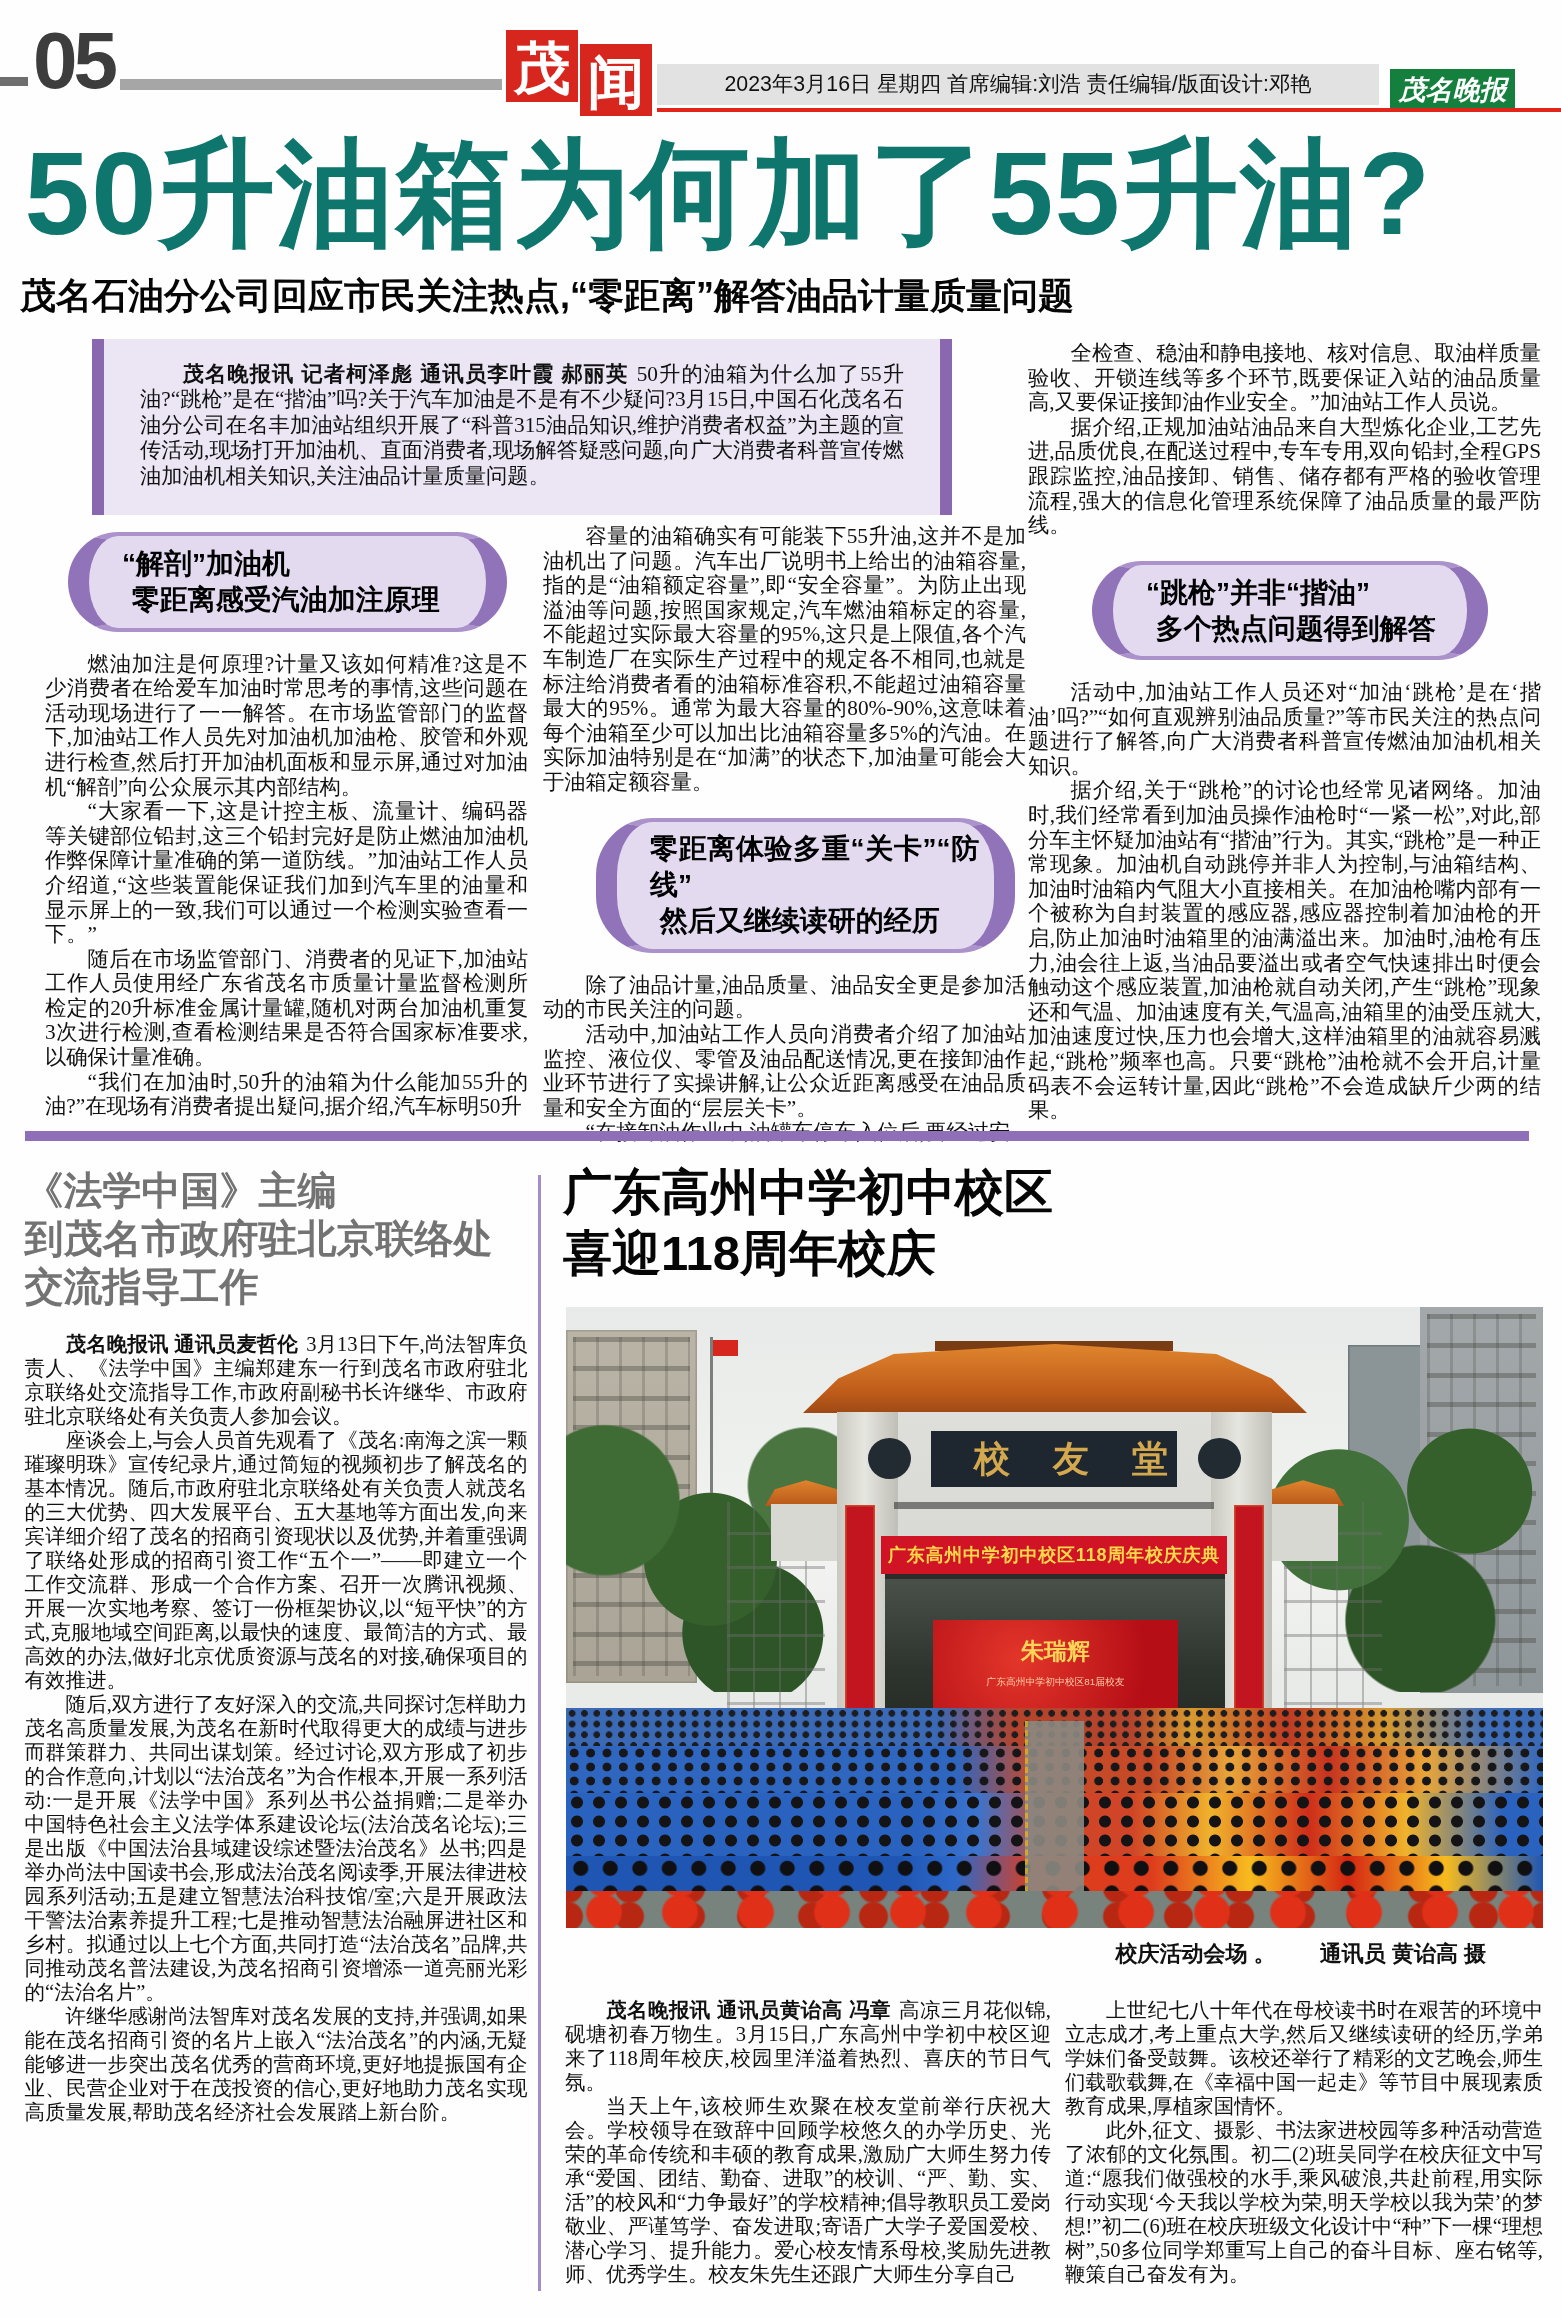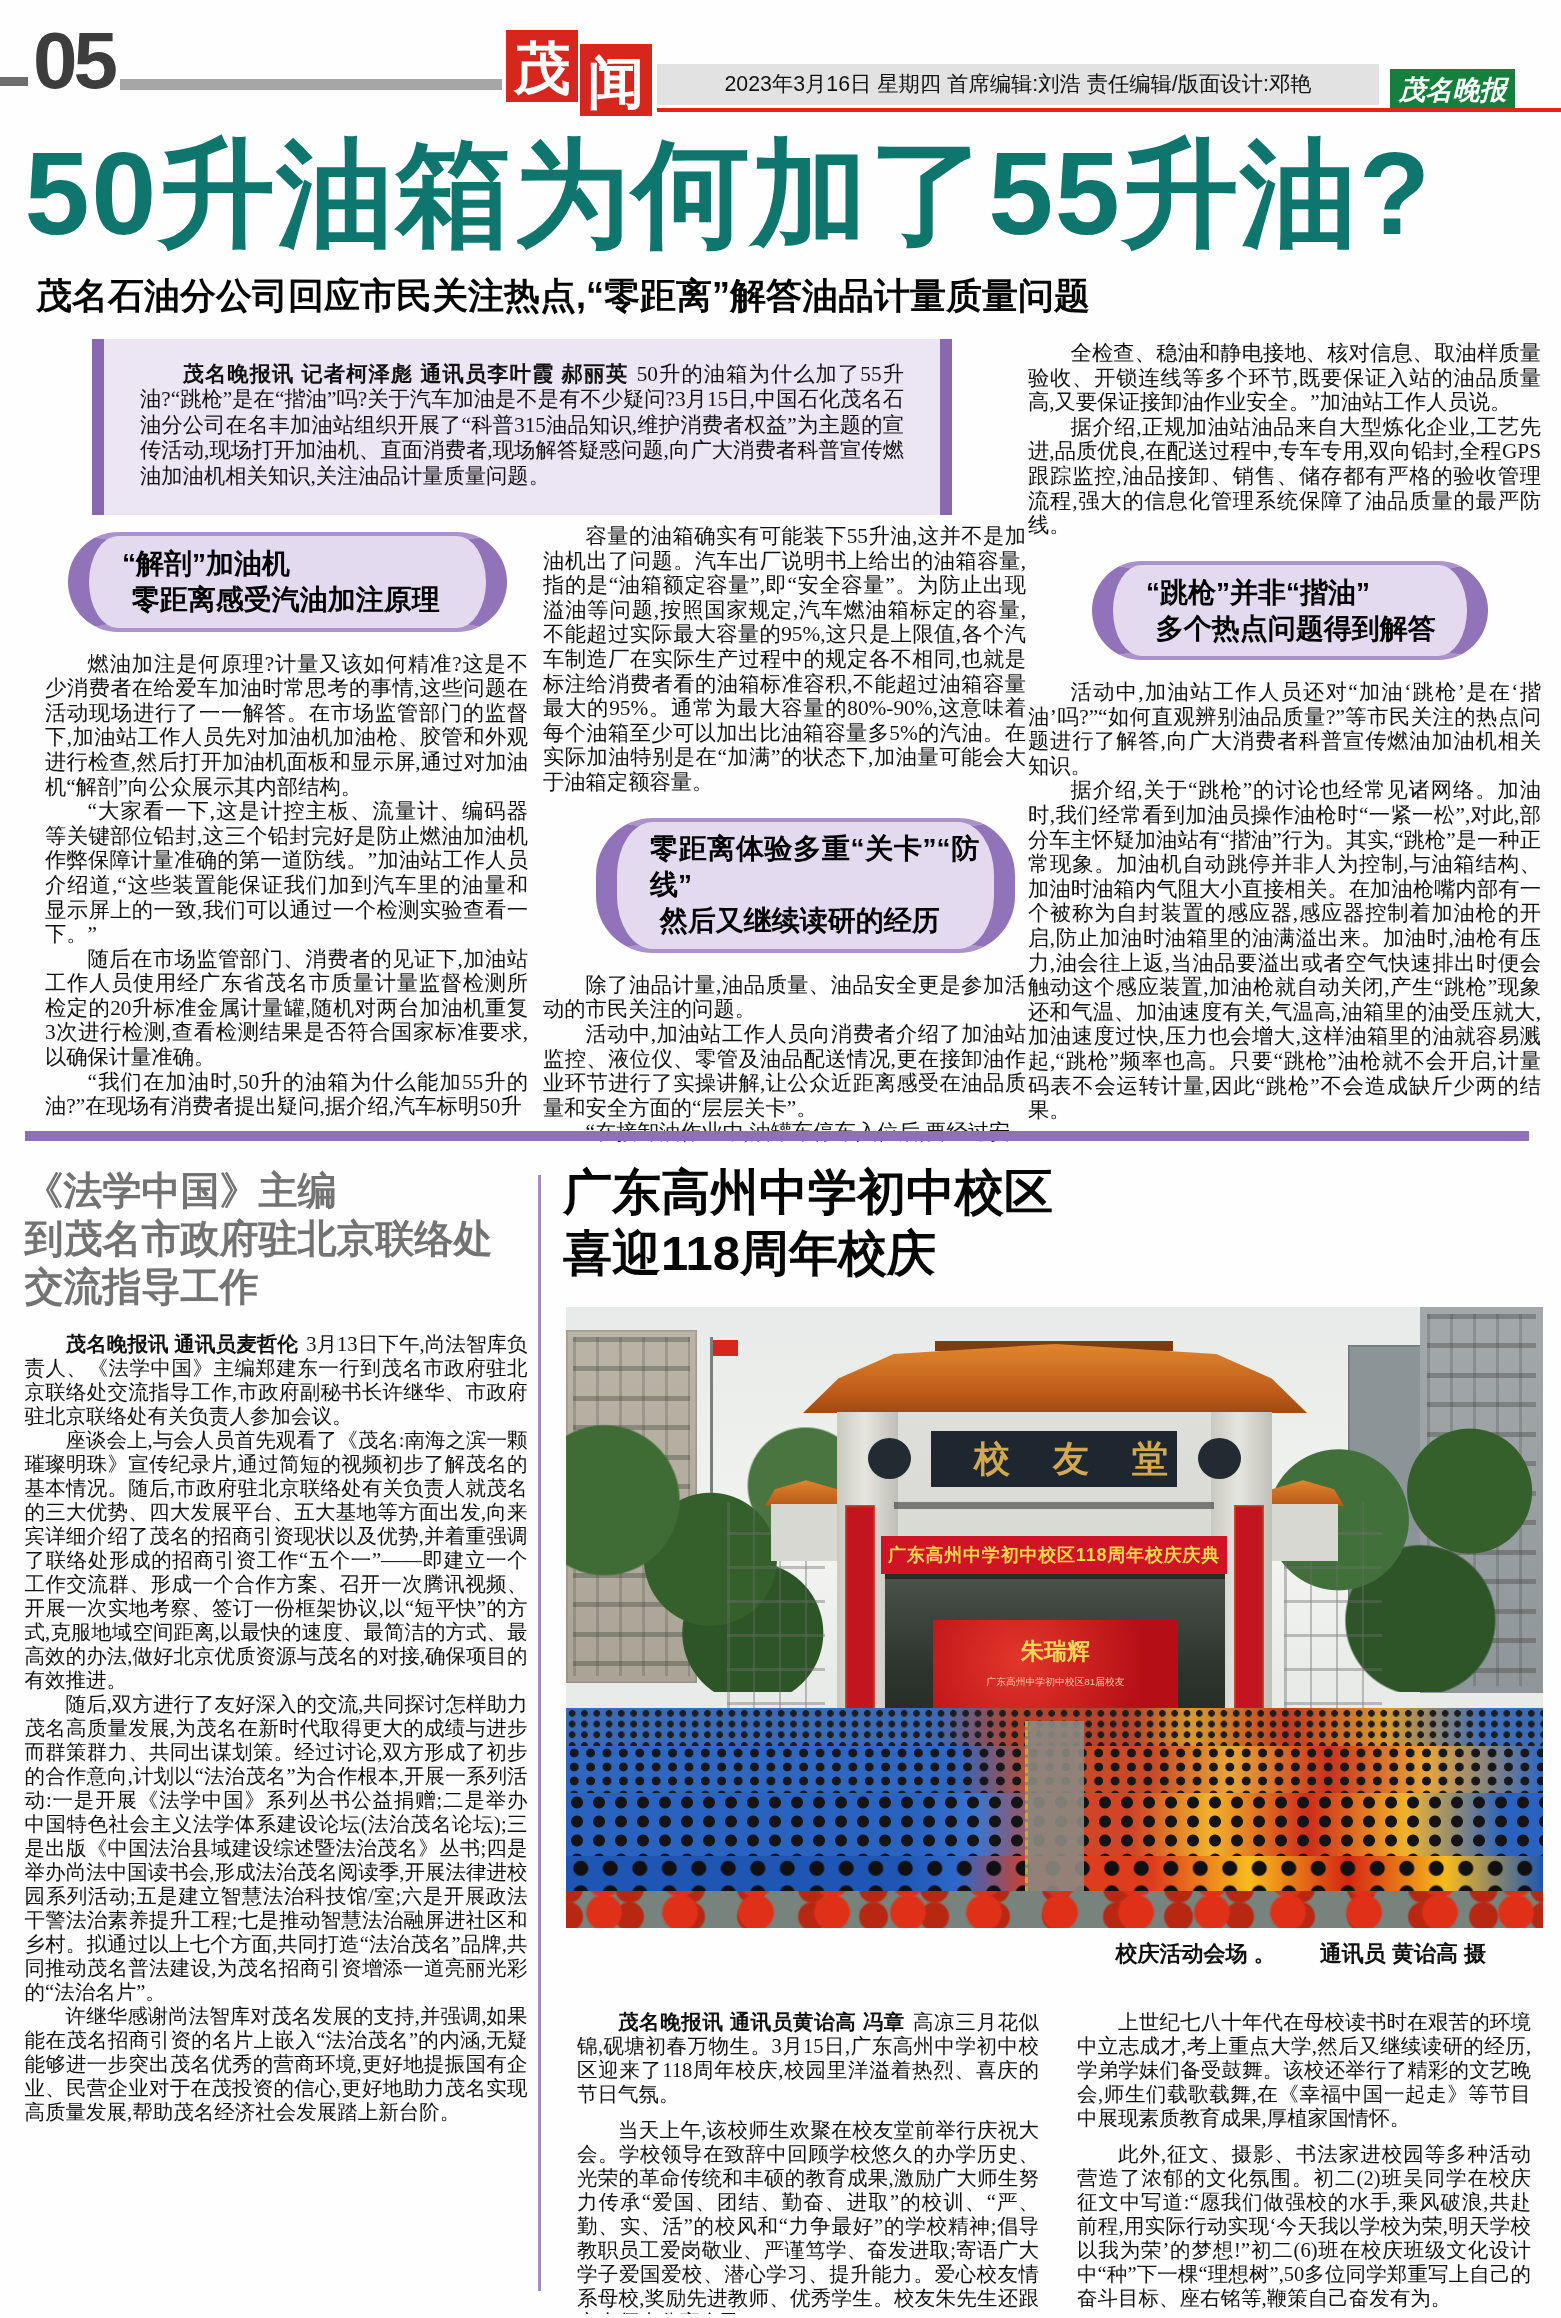--- a/index.html
+++ b/index.html
@@ -21,21 +21,21 @@
            text-align:center;color:#101010;}
   .masthead{position:absolute;left:1390px;top:69px;width:125px;height:43px;background:#15803d;
             color:#fff;text-align:center;font-family:"Liberation Serif",serif;font-style:italic;
             font-weight:bold;font-size:27px;line-height:43px;}
   .red-rule{position:absolute;left:657px;top:108px;width:905px;height:4.1px;background:#e3241b;}
 
   
   .headline{position:absolute;left:24.6px;top:128px;width:1527px;white-space:nowrap;
             font-family:"Liberation Sans",sans-serif;font-weight:900;font-size:117px;
             line-height:1.12;color:#0f766e;letter-spacing:1.6px;}
-  .subheadline{position:absolute;left:36px;top:272px;width:1518px;
+  .subheadline{position:absolute;left:20px;top:272px;width:1518px;
                font-family:"Liberation Sans",sans-serif;font-weight:bold;font-size:36px;color:#060606;}
 
   
   .lead-box{position:absolute;left:92px;top:339px;width:860px;height:176px;background:#ebe5f4;
             border-left:12.3px solid #8a68b0;border-right:12.3px solid #8a68b0;box-sizing:border-box;
             padding:23px 36px 0 36px;font-size:21.3px;line-height:25.4px;text-align:justify;}
   .lead-box p{margin:0;text-indent:2em;}
   .byl{font-family:"Liberation Sans",sans-serif;font-weight:bold;margin-right:8.2px;}
 
   
@@ -68,21 +68,21 @@
 
   
   .school-title{position:absolute;left:563px;top:1162px;width:981px;margin:0;
                 font-family:"Liberation Sans",sans-serif;font-weight:bold;font-size:49px;
                 line-height:61px;color:#060606;}
   .caption{position:absolute;left:566px;top:1939px;width:977px;box-sizing:border-box;
            padding-right:57px;text-align:right;font-family:"Liberation Sans",sans-serif;
            font-weight:bold;font-size:22px;color:#111;}
   .caption .credit{margin-left:38px;}
   .scol{position:absolute;top:1998px;height:316px;overflow:hidden;font-size:20.5px;line-height:24px;text-align:justify;}
-  .scol p{margin:12px;text-indent:2em;}
+  .scol p{margin:0;text-indent:2em;}
   .scolA{left:565px;width:486px;}
   .scolB{left:1065px;width:478px;}
 
   
   .photo{position:absolute;left:566px;top:1307px;width:977px;height:621px;overflow:hidden;
          background:linear-gradient(#e7eae8,#f3f4f2 40%,#e9ebe9 60%);}
   .ph-bldg-left{position:absolute;left:0;top:23px;width:131px;height:353px;
       background:linear-gradient(#b9b4a6,#a9a496);
       box-shadow:inset 0 0 0 1.6px rgba(90,88,75,.25);}
   .ph-bldg-left:after,.ph-bldg-right:after{content:"";position:absolute;inset:6.6px;

